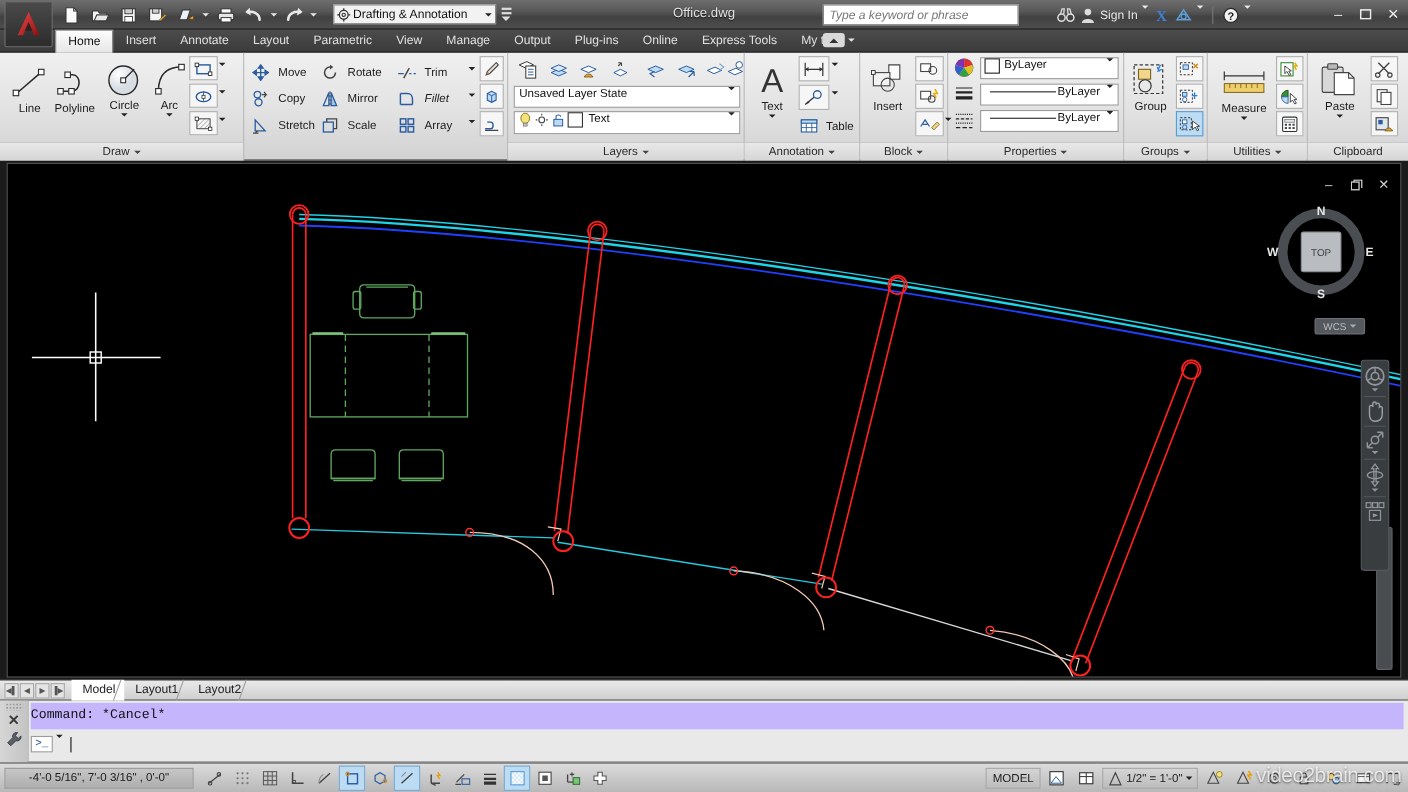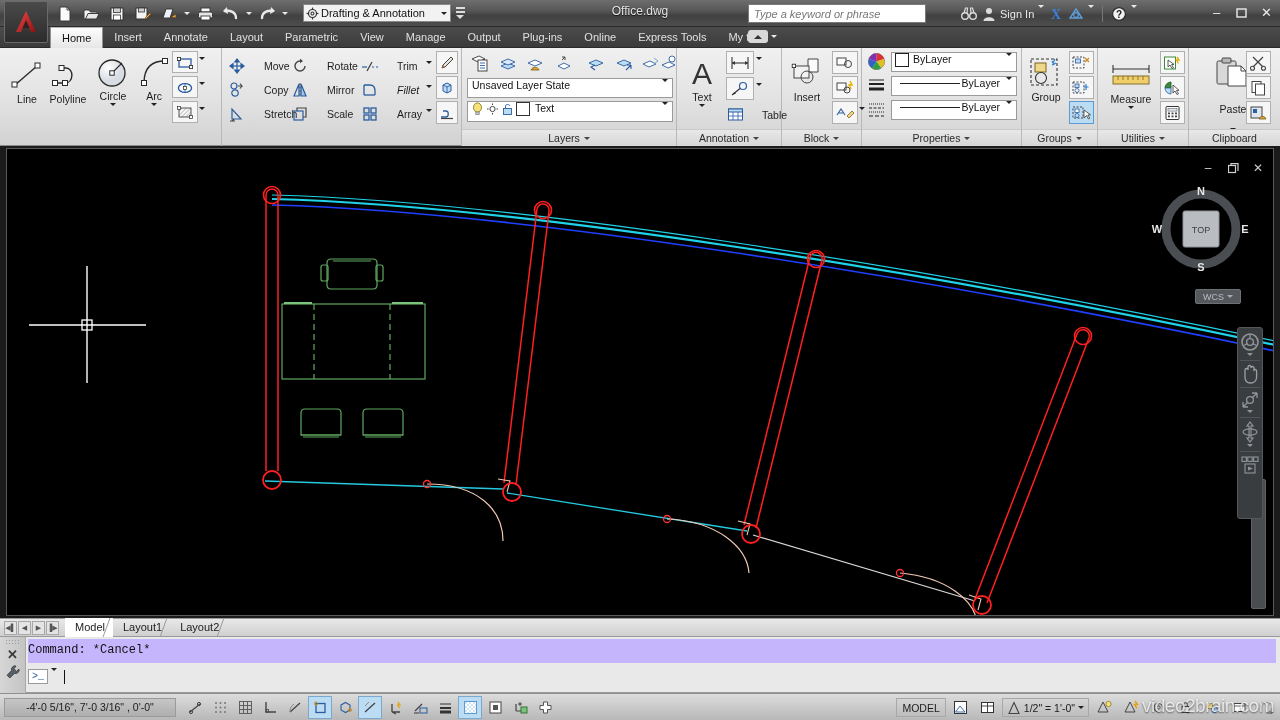--- a/index.html
+++ b/index.html
@@ -95,21 +95,21 @@
     font-size:10.5px; color:#2a2a2a; border-top:1px solid #c9c9c9;
     background:linear-gradient(to bottom,#e8e8e8,#d6d6d6);
   }
   .panel-title .tri-down { border-top-color:#444; }
 
   .bigbtn { position:absolute; display:flex; flex-direction:column; align-items:center; width:46px; }
   .bigbtn .ic { height:38px; display:flex; align-items:flex-end; justify-content:center; }
   .bigbtn .lb { font-size:10.5px; color:#1d1d1d; margin-top:1px; white-space:nowrap; }
   .bigbtn .dd { margin-top:1px; }
 
-  .smbtn { position:absolute; display:flex; align-items:center; gap:18px; height:21px; }
+  .smbtn { position:absolute; display:flex; align-items:center; gap:7px; height:21px; }
   .smbtn .ic { width:18px;height:18px;display:flex;align-items:center;justify-content:center; }
   .smbtn .lb { font-size:10.5px; color:#1d1d1d; white-space:nowrap; }
 
   .iconbox { position:absolute; border:1px solid #b0b0b0; background:#f6f6f6;
              display:flex; align-items:center; justify-content:center; }
   .iconbox.flat { border:none; background:transparent; }
   .iconbox.sel { background:#bcdcf4; border-color:#5b9bd5; }
 
   .combo { position:absolute; background:#fff; border:1px solid #9a9a9a;
            display:flex; align-items:flex-start; font-size:10.5px; color:#111; }
@@ -478,20 +478,24 @@
               </defs>
             <rect x="3" y="3" width="12" height="9" fill="url(#hp)" stroke="#444" stroke-width="0.9"></rect>
             <rect x="1.4" y="1.4" width="3" height="3" fill="#fff" stroke="#2a2a2a" stroke-width="0.7"></rect>
             <rect x="13.6" y="10.6" width="3" height="3" fill="#fff" stroke="#2a2a2a" stroke-width="0.7"></rect>
           </svg>
         </div>
         <div style="position:absolute; left:199px; top:59px;">
             <div class="tri-down dark"></div>
           </div>
       </div>
+      <div class="panel-title">
+        <span>Draw</span>
+        <span class="tri-down"></span>
+      </div>
     </div>
 
     <div class="panel" style="left:222px; width:240px;">
       <div class="panel-body">
         <div class="smbtn" style="left:6px; top:7px;">
           <span class="ic">
             <svg width="16" height="16" viewBox="0 0 16 16">
               <g stroke="#2a5d9f" stroke-width="1.2" fill="#2a5d9f">
                 <line x1="8" y1="2" x2="8" y2="14"></line>
                   <line x1="2" y1="8" x2="14" y2="8"></line>
@@ -976,21 +980,21 @@
         </div>
       </div>
       <div class="panel-title">
         <span>Utilities</span>
         <span class="tri-down"></span>
       </div>
     </div>
 
     <div class="panel" style="left:1189px; width:91px; border-right:none;">
       <div class="panel-body">
-        <div class="bigbtn" style="left:20px; top:4px; width:48px;gap:12px;">
+        <div class="bigbtn" style="left:5px; top:4px; width:48px;">
           <div class="ic">
             <svg width="40" height="34" viewBox="0 0 40 34">
               <rect x="4" y="5" width="19" height="23" rx="1.5" fill="#d8d8d8" stroke="#444" stroke-width="1"></rect>
               <rect x="9" y="2" width="9" height="5" rx="1" fill="#b8b8b8" stroke="#444" stroke-width="1"></rect>
               <path d="M15 10 H28 L33 15 V30 H15 Z" fill="#fff" stroke="#444" stroke-width="1"></path>
               <path d="M28 10 V15 H33" fill="none" stroke="#444" stroke-width="1"></path>
             </svg>
           </div>
           <div class="lb">Paste</div>
           <div class="dd">

